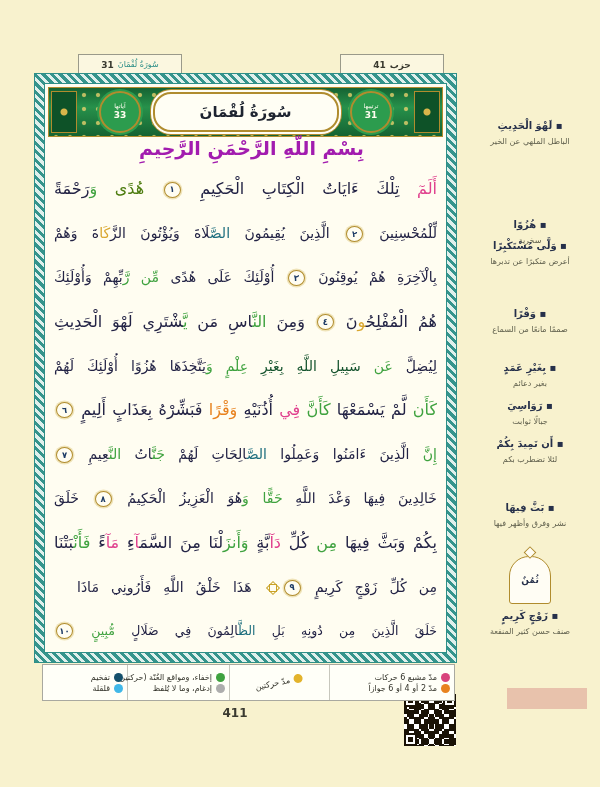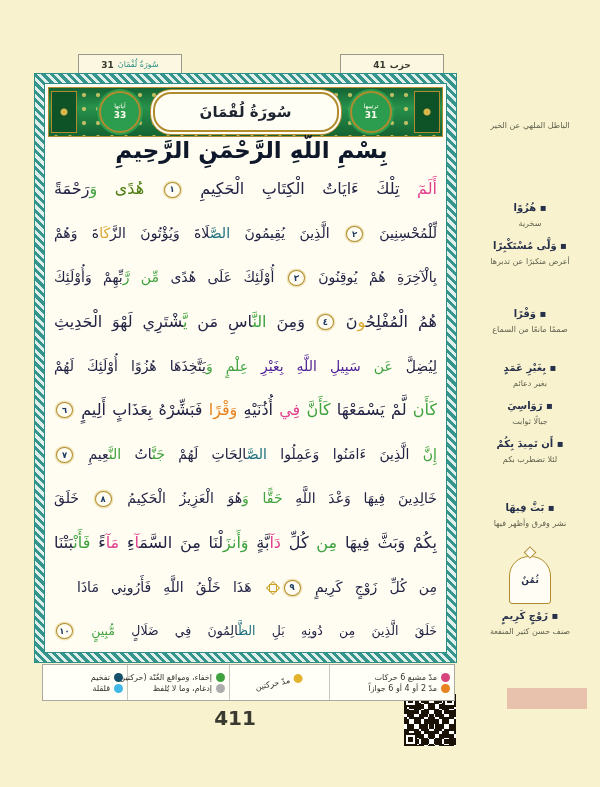--- a/index.html
+++ b/index.html
@@ -40,42 +40,42 @@
              box-shadow:0 0 0 2px #FFFEF4,0 0 0 3px #B08C2E;
              display:flex;align-items:center;justify-content:center;z-index:1}
   .cartouche-title{font-size:15px;font-weight:bold;color:#1E2430;white-space:nowrap}
   .hcircle{position:absolute;top:50%;transform:translateY(-50%);width:38px;height:38px;border-radius:50%;
            background:#2C9C4E;border:2px solid #B08C2E;box-shadow:0 0 0 2px #2C9C4E;
            color:#FFFDF0;display:flex;flex-direction:column;align-items:center;justify-content:center;line-height:1.15}
   .hc-right{right:50px}.hc-left{left:50px}
   .hcircle .lab{font-size:6px}.hcircle .val{font-size:9px;font-weight:bold}
 
   
-  .bismillah{position:absolute;left:12px;right:0;top:54px;text-align:center;font-size:23px;
-             font-weight:bold;color:#0f172a}
+  .bismillah{position:absolute;left:12px;right:0;top:54px;text-align:center;font-size:19px;
+             font-weight:bold;color:#a21caf}
   .lines{position:absolute;left:10px;right:10px;top:88px;bottom:4px;
          display:flex;flex-direction:column;justify-content:space-between;direction:rtl}
   .qline{height:36px;line-height:36px;font-size:16px;color:#232345;
          text-align:justify;text-align-last:justify;overflow:hidden;white-space:normal}
   .qline:nth-child(2),.qline:nth-child(3),.qline:nth-child(5),
   .qline:nth-child(7),.qline:nth-child(8),.qline:nth-child(10){font-size:14px}
   .qline:nth-child(11){font-size:12.5px}
   .ayah{display:inline-flex;align-items:center;justify-content:center;min-width:13px;height:14px;
         padding:0 1px;border:1px solid #B08C2E;border-radius:50%;box-shadow:0 0 0 1.5px #EFE3B8;
         font-size:8.5px;font-weight:bold;color:#1D3B66;vertical-align:middle;line-height:1;margin:0 2px;background:#FFFDF1}
   .rub{display:inline-block;width:8px;height:8px;border:1.5px solid #C9A227;transform:rotate(45deg);
        vertical-align:middle;margin:0 4px;position:relative;background:#FFFDF1}
   .rub::after{content:"";position:absolute;inset:0;border:1.5px solid #C9A227;transform:rotate(45deg)}
 
   
   .margin-col{position:absolute;left:468px;top:0;width:124px;height:787px;direction:rtl;z-index:1}
   .mnote{position:absolute;left:0;right:0;text-align:center}
   .mword{font-size:10px;font-weight:bold;color:#26304A;line-height:1.55}
   .mdef{font-size:8px;color:#5F5F4C;line-height:1.6;margin-top:2px}
-  .e1{top:118px}.e2{top:200px}.e3{top:238px}.e4{top:306px}.e5{top:360px}
+  .e1{top:118px}.e2{top:217px}.e3{top:238px}.e4{top:306px}.e5{top:360px}
   .e6{top:398px}.e7{top:436px}.e8{top:500px}.e9{top:608px}
   .thumn{position:absolute;left:50%;transform:translateX(-50%);top:556px;width:40px;height:46px;
          border:1.5px solid #B08C2E;border-radius:20px 20px 3px 3px;background:#FFFDF4;
          display:flex;align-items:center;justify-content:center}
   .thumn::before{content:"";position:absolute;top:-9px;left:50%;transform:translateX(-50%) rotate(45deg);
          width:7px;height:7px;border:1.5px solid #B08C2E;background:#FFFDF4}
   .tlab{font-size:9px;color:#26304A;font-weight:bold}
 
   
   .legend{position:absolute;left:42px;top:664px;width:413px;height:37px;background:#FFFFF8;
@@ -84,21 +84,21 @@
         box-sizing:border-box;border-left:1px solid #C7C7BD}
   .lcol:last-child{border-left:none}
   .c1{width:125px}.c2{width:100px;align-items:center}.c3{width:102px}.c4{width:84px}
   .lrow{display:flex;align-items:center;gap:4px;direction:rtl}
   .c2 .lrow{transform:rotate(-12deg)}
   .ldot{width:9px;height:9px;border-radius:50%;flex:none}
   .llab{font-size:8px;color:#33332A;white-space:nowrap}
 
   
   .pagenum{position:absolute;left:40px;top:706px;width:390px;text-align:center;
-           font-size:20px;font-weight:bold;color:#3A3A30;direction:ltr}
+           font-size:12px;font-weight:bold;color:#3A3A30;direction:ltr}
   .qr{position:absolute;left:404px;top:694px;width:52px;height:52px;background:#FFF;
       background-image:
         repeating-conic-gradient(#1A1206 0 25%,transparent 0 50%),
         repeating-conic-gradient(transparent 0 25%,#1A1206 0 50%);
       background-size:10px 10px,14px 14px;background-position:0 0,3px 2px}
   .qfinder{position:absolute;width:13px;height:13px;border:2.5px solid #1A1206;background:#FFF;box-sizing:border-box}
   .qfinder::after{content:"";position:absolute;inset:2px;background:#1A1206}
   .qf-tl{left:0;top:0}.qf-tr{right:0;top:0}.qf-bl{left:0;bottom:0}
   .salmon{position:absolute;left:507px;top:688px;width:80px;height:21px;background:#E8C2AC}
 </style>
@@ -132,35 +132,36 @@
     </div>
   </div>
 
   <div class="bismillah">بِسْمِ اللَّهِ الرَّحْمَنِ الرَّحِيمِ</div>
 
   <div class="lines">
       <div class="qline"><span style="color: rgb(224, 65, 142);">أَلَمٓ </span><span style="color: rgb(35, 35, 69);">تِلْكَ ءَايَاتُ الْكِتَابِ الْحَكِيمِ </span><span class="ayah">١</span><span style="color: #4d7c0f;"> هُدًى </span><span style="color: rgb(63, 162, 63);">وَ</span><span style="color: rgb(35, 35, 69);">رَحْمَةً</span></div>
       <div class="qline"><span style="color: rgb(35, 35, 69);">لِّلْمُحْسِنِينَ </span><span class="ayah">٢</span><span style="color: rgb(35, 35, 69);"> الَّذِينَ يُقِيمُونَ </span><span style="color: rgb(29, 110, 126);">الصَّ</span><span style="color: rgb(35, 35, 69);">لَاةَ وَيُؤْتُونَ الزَّ</span><span style="color: rgb(217, 166, 46);">كَا</span><span style="color: rgb(35, 35, 69);">ةَ وَهُمْ</span></div>
       <div class="qline"><span style="color: rgb(35, 35, 69);">بِالْ</span><span style="color: rgb(232, 130, 30);">آ</span><span style="color: rgb(35, 35, 69);">خِرَةِ هُمْ يُوقِنُونَ </span><span class="ayah">٣</span><span style="color: rgb(35, 35, 69);"> أُوْلَئِكَ عَلَى هُدًى </span><span style="color: rgb(63, 162, 63);">مِّن رَّ</span><span style="color: rgb(35, 35, 69);">بِّهِمْ وَأُوْلَئِكَ</span></div>
       <div class="qline"><span style="color: rgb(35, 35, 69);">هُمُ الْمُفْلِحُ</span><span style="color: rgb(217, 166, 46);">و</span><span style="color: rgb(35, 35, 69);">نَ </span><span class="ayah">٤</span><span style="color: rgb(35, 35, 69);"> وَمِنَ </span><span style="color: rgb(63, 162, 63);">النَّ</span><span style="color: rgb(35, 35, 69);">اسِ مَن </span><span style="color: rgb(63, 162, 63);">يَّ</span><span style="color: rgb(35, 35, 69);">شْتَرِي لَهْوَ الْحَدِيثِ</span></div>
-      <div class="qline"><span style="color: rgb(35, 35, 69);">لِيُضِلَّ </span><span style="color: rgb(63, 162, 63);">عَن </span><span style="color: #4c1d95;">سَبِيلِ اللَّهِ بِغَيْرِ </span><span style="color: rgb(63, 162, 63);">عِلْمٍ وَ</span><span style="color: rgb(35, 35, 69);">يَتَّخِذَهَا هُزُوًا أُوْلَئِكَ لَهُمْ</span></div>
+      <div class="qline"><span style="color: rgb(35, 35, 69);">لِيُضِلَّ </span><span style="color: rgb(63, 162, 63);">عَن </span><span style="color: #14532d;">سَبِيلِ اللَّهِ بِغَيْرِ </span><span style="color: rgb(63, 162, 63);">عِلْمٍ وَ</span><span style="color: rgb(35, 35, 69);">يَتَّخِذَهَا هُزُوًا أُوْلَئِكَ لَهُمْ</span></div>
       <div class="qline"><span style="color: rgb(63, 162, 63);">كَأَن </span><span style="color: rgb(35, 35, 69);">لَّمْ يَسْمَعْهَا </span><span style="color: rgb(63, 162, 63);">كَأَنَّ </span><span style="color: rgb(224, 65, 142);">فِي</span><span style="color: rgb(35, 35, 69);"> أُذُنَيْهِ </span><span style="color: rgb(232, 130, 30);">وَقْرًا</span><span style="color: rgb(35, 35, 69);"> فَبَشِّرْهُ بِعَذَابٍ أَلِيمٍ </span><span class="ayah">٦</span></div>
       <div class="qline"><span style="color: rgb(63, 162, 63);">إِنَّ</span><span style="color: rgb(35, 35, 69);"> الَّذِينَ ءَامَنُوا وَعَمِلُوا </span><span style="color: rgb(29, 110, 126);">الصَّ</span><span style="color: rgb(35, 35, 69);">الِحَاتِ لَهُمْ </span><span style="color: rgb(63, 162, 63);">جَنَّ</span><span style="color: rgb(35, 35, 69);">اتُ </span><span style="color: rgb(63, 162, 63);">النَّ</span><span style="color: rgb(35, 35, 69);">عِيمِ </span><span class="ayah">٧</span></div>
       <div class="qline"><span style="color: rgb(35, 35, 69); font-family: Liberation Serif, serif;">خَالِدِينَ فِيهَا وَعْدَ اللَّهِ </span><span style="color: rgb(63, 162, 63);">حَقًّا وَ</span><span style="color: rgb(35, 35, 69);">هُوَ الْعَزِيزُ الْحَكِيمُ </span><span class="ayah">٨</span><span style="color: rgb(35, 35, 69);"> خَلَقَ</span></div>
       <div class="qline"><span style="color: rgb(35, 35, 69);">بِكُمْ وَبَثَّ فِيهَا </span><span style="color: rgb(63, 162, 63);">مِن </span><span style="color: rgb(35, 35, 69);">كُلِّ </span><span style="color: rgb(224, 65, 142);">دَآ</span><span style="color: rgb(35, 35, 69);">بَّةٍ </span><span style="color: rgb(63, 162, 63);">وَأَنزَ</span><span style="color: rgb(35, 35, 69);">لْنَا مِنَ السَّمَ</span><span style="color: rgb(224, 65, 142);">آ</span><span style="color: rgb(35, 35, 69);">ءِ </span><span style="color: rgb(224, 65, 142);">مَآ</span><span style="color: rgb(35, 35, 69);">ءً </span><span style="color: rgb(63, 162, 63);">فَأَنْ</span><span style="color: rgb(35, 35, 69);">بَتْنَا فِيهَا</span></div>
       <div class="qline"><span style="color: rgb(35, 35, 69);">مِن كُلِّ زَوْجٍ كَرِيمٍ </span><span class="ayah">٩</span><span class="rub"></span><span style="color: rgb(35, 35, 69); margin-left: 23px;"> هَذَا خَلْقُ اللَّهِ فَأَرُونِي مَاذَا</span></div>
       <div class="qline"><span style="color: rgb(35, 35, 69);">خَلَقَ الَّذِينَ مِن دُونِهِ بَلِ </span><span style="color: rgb(29, 110, 126);">الظَّ</span><span style="color: rgb(35, 35, 69);">الِمُونَ فِي ضَلَالٍ </span><span style="color: rgb(63, 162, 63);">مُّبِينٍ </span><span class="ayah">١٠</span></div>
     </div>
 </div>
 
 <div class="margin-col">
   <div class="thumn">
     <span class="tlab">ثُمُنٌ</span>
   </div>
 <div class="mnote e1">
+      <div class="mword">▪ لَهْوَ الْحَدِيثِ</div>
       <div class="mdef">الباطل الملهي عن الخير</div>
     </div>
     <div class="mnote e2">
       <div class="mword">▪ هُزُوًا</div>
       <div class="mdef">سخرية</div>
     </div>
     <div class="mnote e3">
       <div class="mword">▪ وَلَّى مُسْتَكْبِرًا</div>
       <div class="mdef">أعرض متكبرًا عن تدبرها</div>
     </div>

